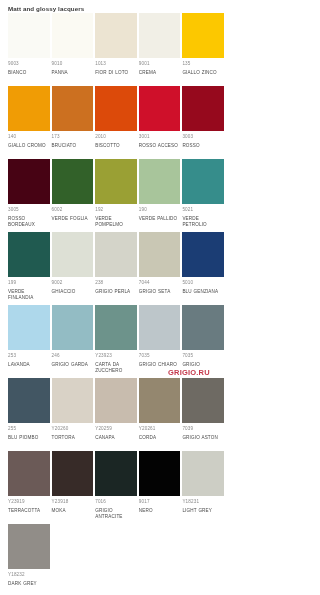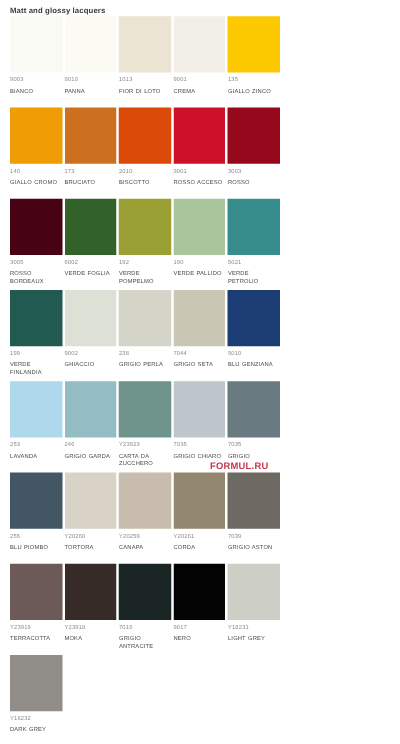--- a/index.html
+++ b/index.html
@@ -347,15 +347,15 @@
         <div class="swatch-cell">
           <div class="swatch-chip" style="background: rgb(145, 141, 136);"></div>
           <div class="swatch-meta">
             <div class="swatch-code">Y18232</div>
             <div class="swatch-name">DARK GREY</div>
           </div>
         </div>
       </div>
     </div>
 
-  <div class="watermark">FORMUL.RU</div>
+  <div class="watermark">GRIGIO.RU</div>
 
 </div>
 
 </body></html>

